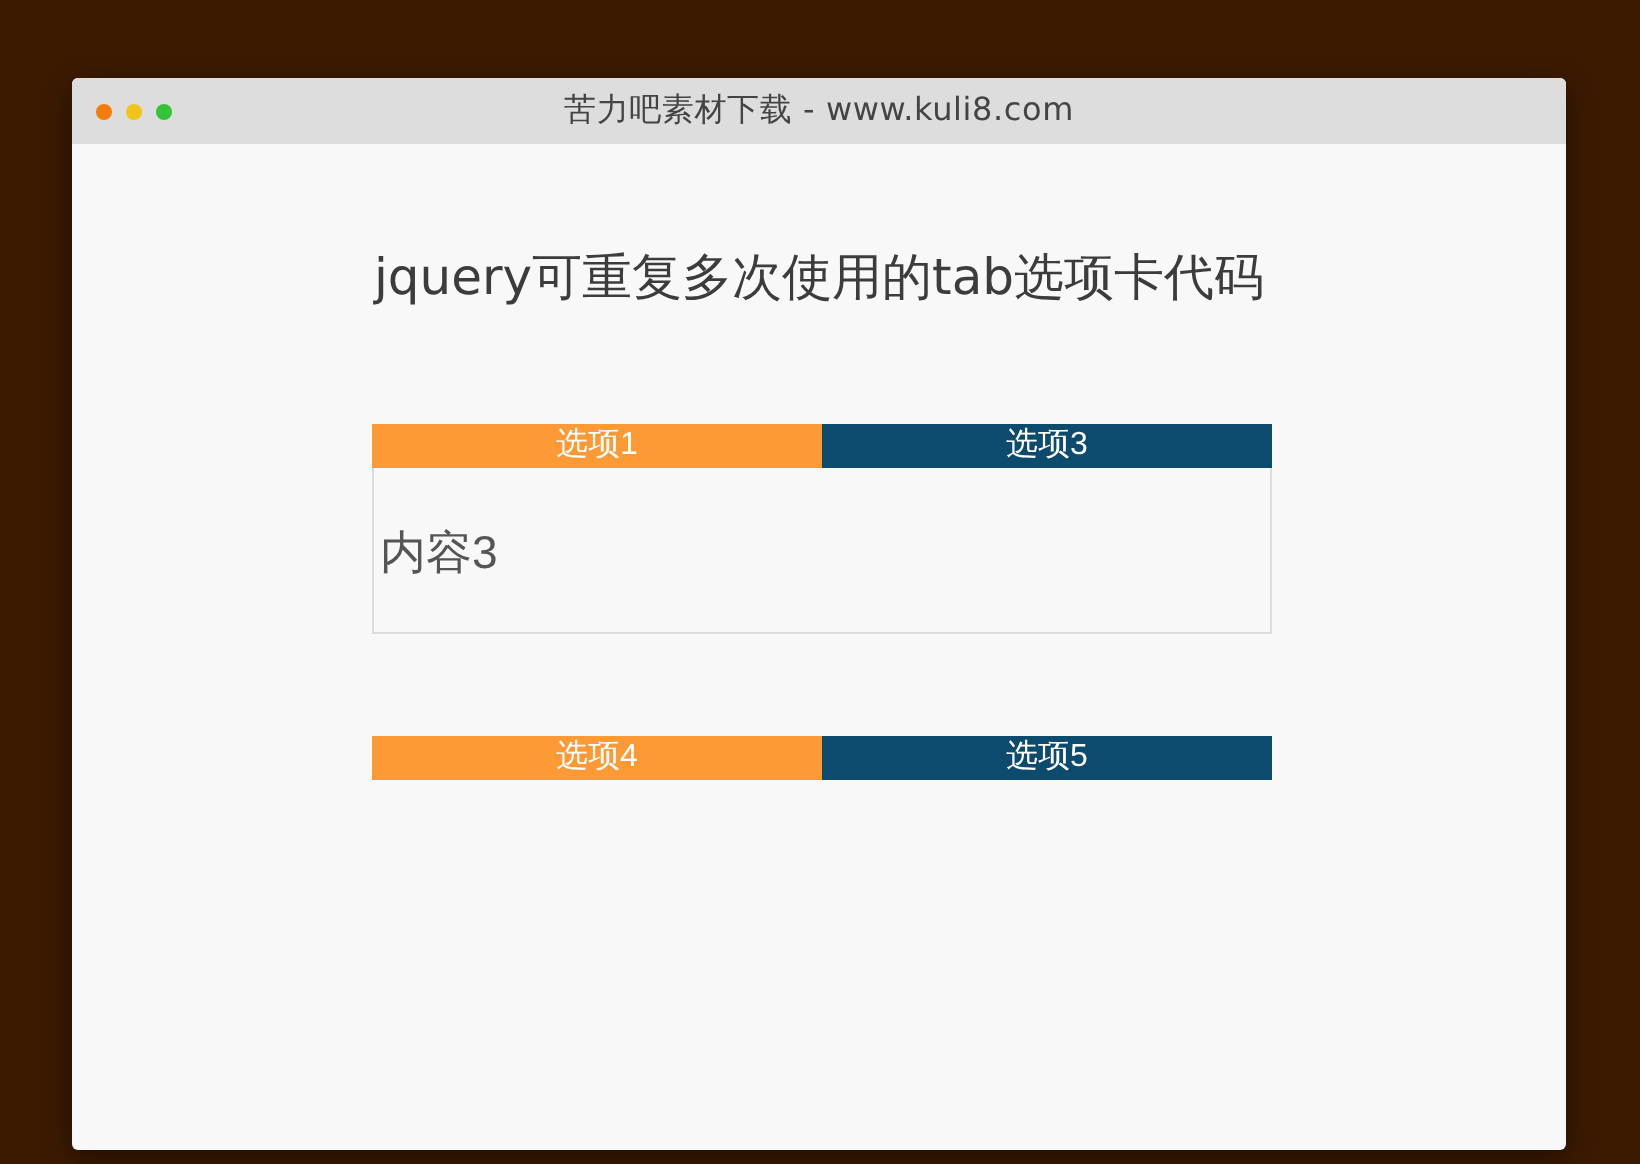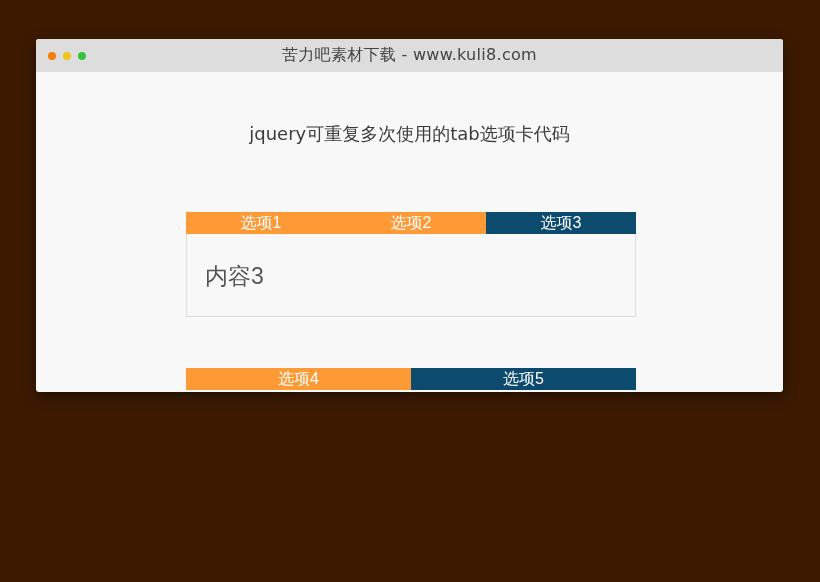--- a/index.html
+++ b/index.html
@@ -6,21 +6,21 @@
     body {
       width: 820px; height: 582px;
       background: #3c1a00;
       position: relative;
       overflow: hidden;
       font-family: "DejaVu Sans", sans-serif;
     }
     .window {
       position: absolute;
       left: 36px; top: 39px;
-      width: 747px; height: 353px;
+      width: 747px; height: 536px;
       background: #f8f8f8;
       border-radius: 3px;
       box-shadow: 0 4px 14px rgba(0,0,0,0.45);
       overflow: hidden;
     }
     .titlebar {
       height: 33px;
       background: #dddddd;
       position: relative;
     }
@@ -37,21 +37,21 @@
       text-align: center;
       font-size: 16px;
       color: #444;
       letter-spacing: 0.3px;
     }
     .content { position: relative; }
     .page-title {
       position: absolute;
       top: 50px; left: 0; right: 0;
       text-align: center;
-      font-size: 18px;
+      font-size: 25px;
       color: #3c3c3c;
     }
     .tabbox {
       position: absolute;
       left: 150px;
       width: 450px;
     }
     .tabbox.one { top: 140px; }
     .tabbox.two { top: 296px; }
     .tabs { display: flex; height: 22px; }
@@ -64,21 +64,21 @@
       line-height: 21px;
       font-family: "Liberation Sans", sans-serif;
       cursor: pointer;
     }
     .tab.active { background: #0c4a6e; }
     .panel {
       height: 83px;
       border: 1px solid #dddddd;
       border-top: none;
       box-sizing: border-box;
-      padding-left: 18px;
+      padding-left: 3px;
       font-size: 23px;
       color: #555;
       line-height: 84px;
       font-family: "Liberation Sans", sans-serif;
     }
   </style>
 </head>
 <body>
 
 <div class="window">
@@ -87,21 +87,20 @@
     <span class="dot yellow"></span>
     <span class="dot green"></span>
     <div class="title">苦力吧素材下载 - www.kuli8.com</div>
   </div>
   <div class="content">
     <div class="page-title">jquery可重复多次使用的tab选项卡代码</div>
 
     <div class="tabbox one">
       <div class="tabs">
         <div class="tab">选项1</div>
-        <div class="tab">选项2</div>
         <div class="tab active">选项3</div>
       </div>
       <div class="panel">内容3</div>
     </div>
 
     <div class="tabbox two">
       <div class="tabs">
         <div class="tab">选项4</div>
         <div class="tab active">选项5</div>
       </div>

